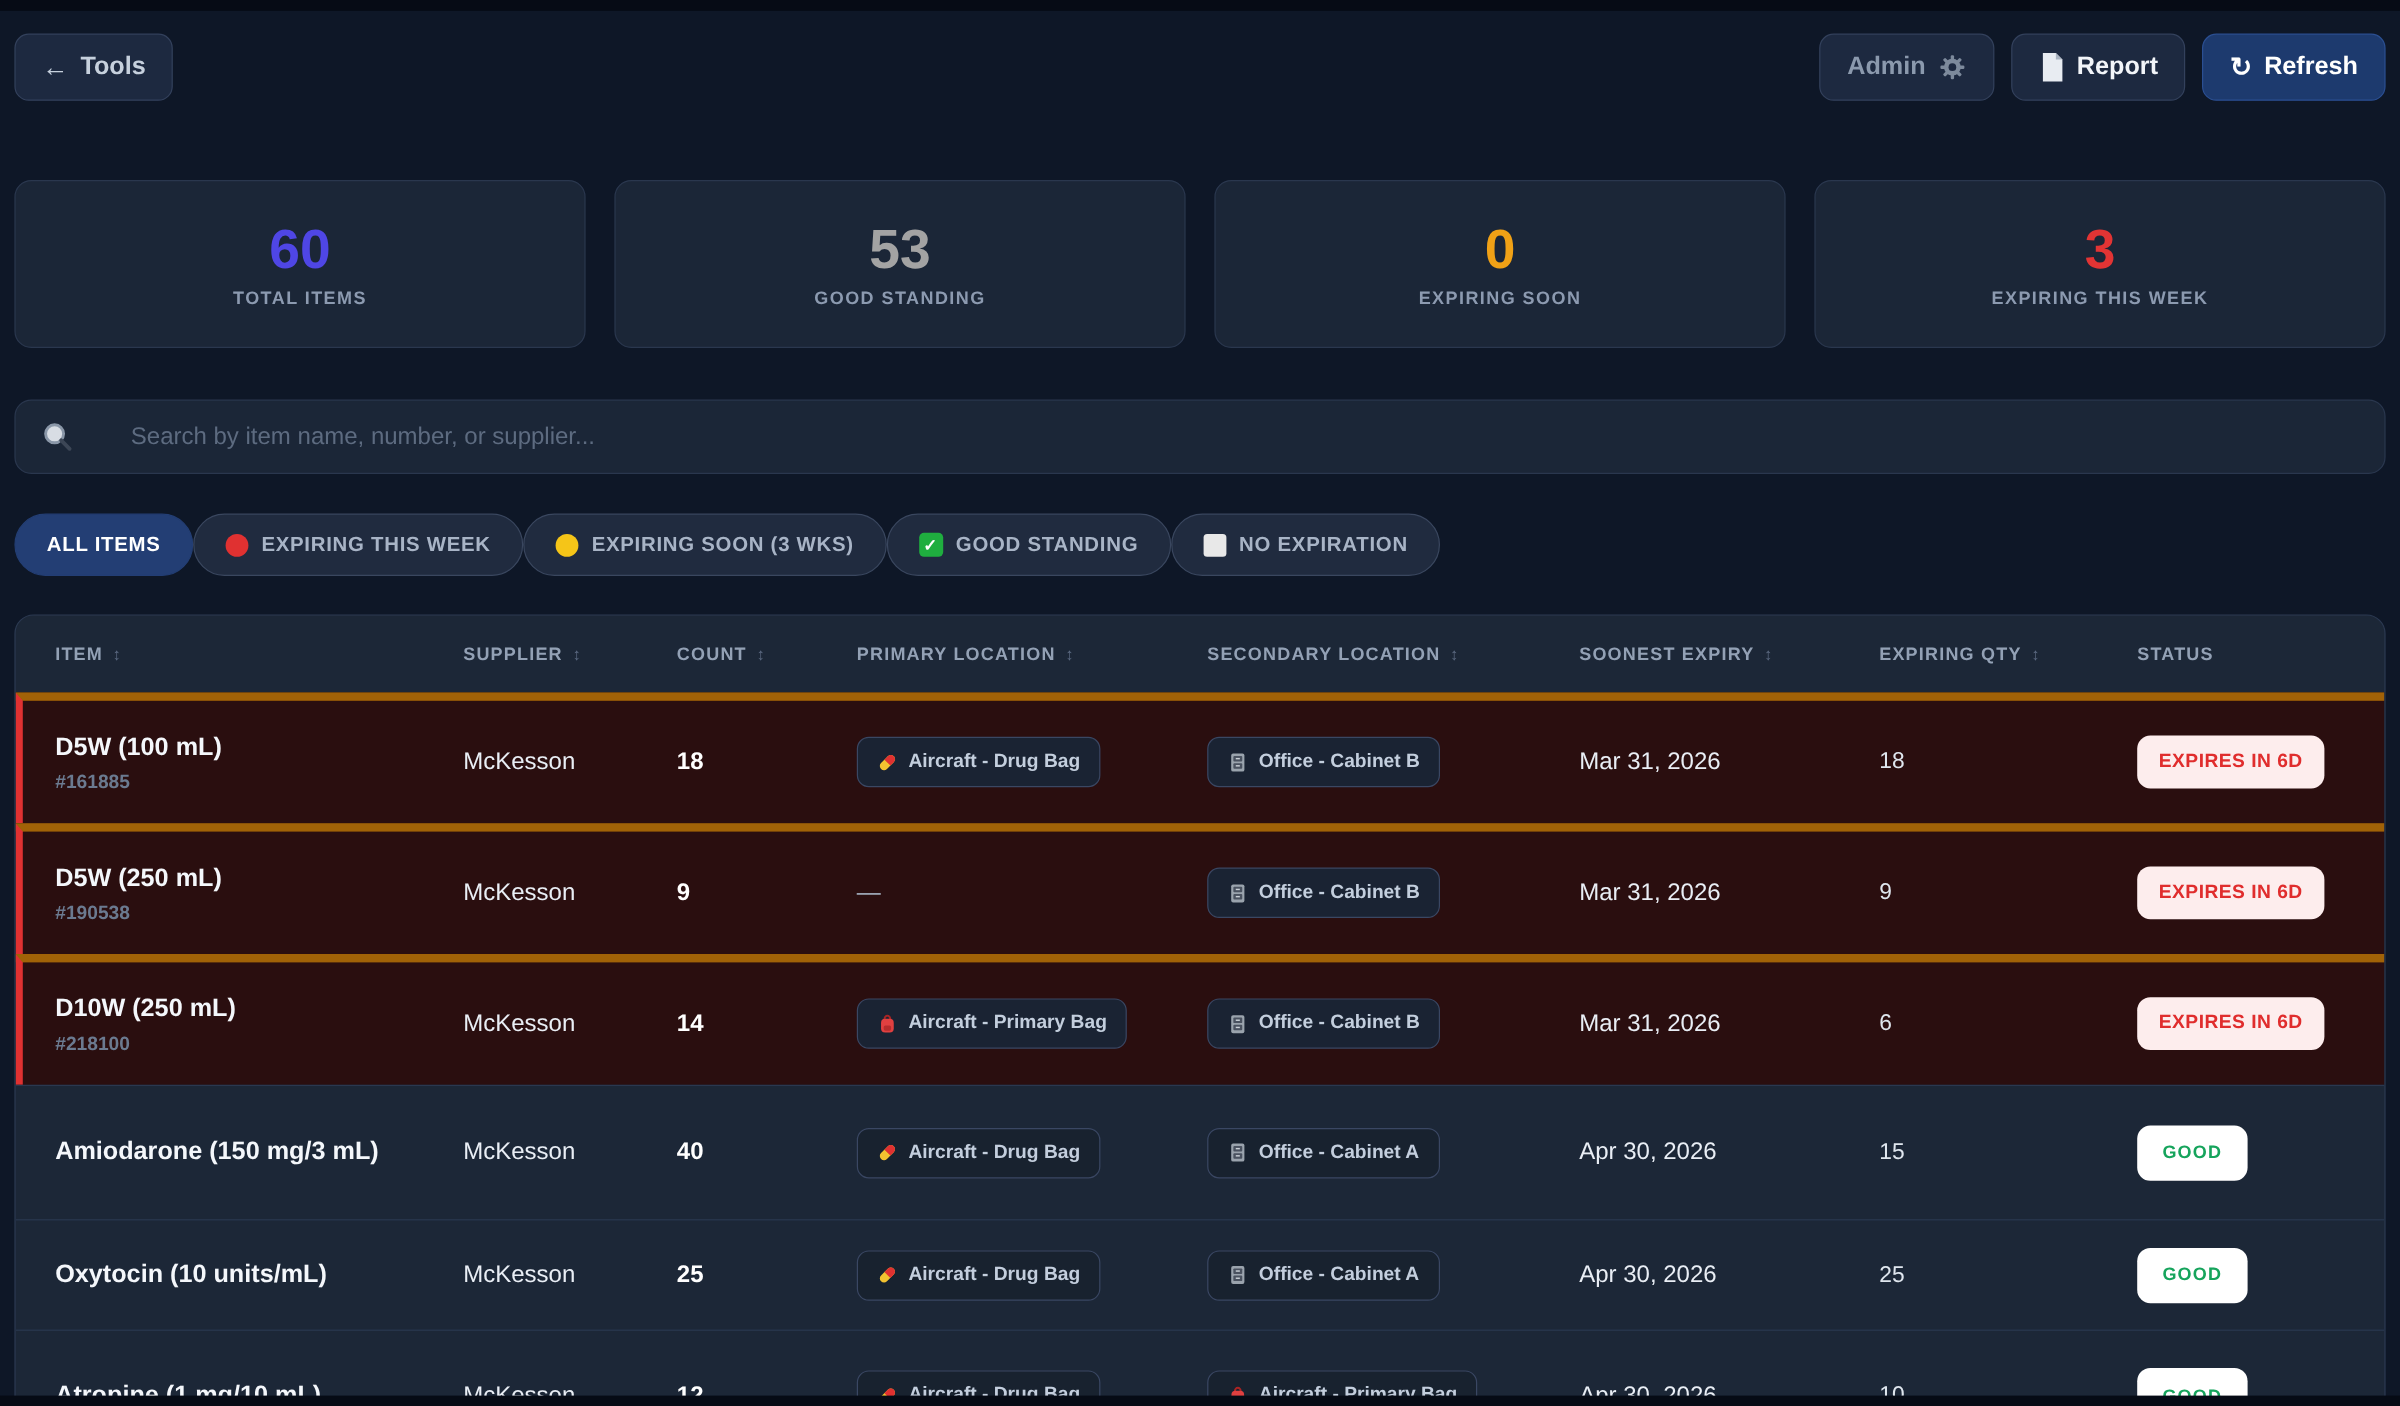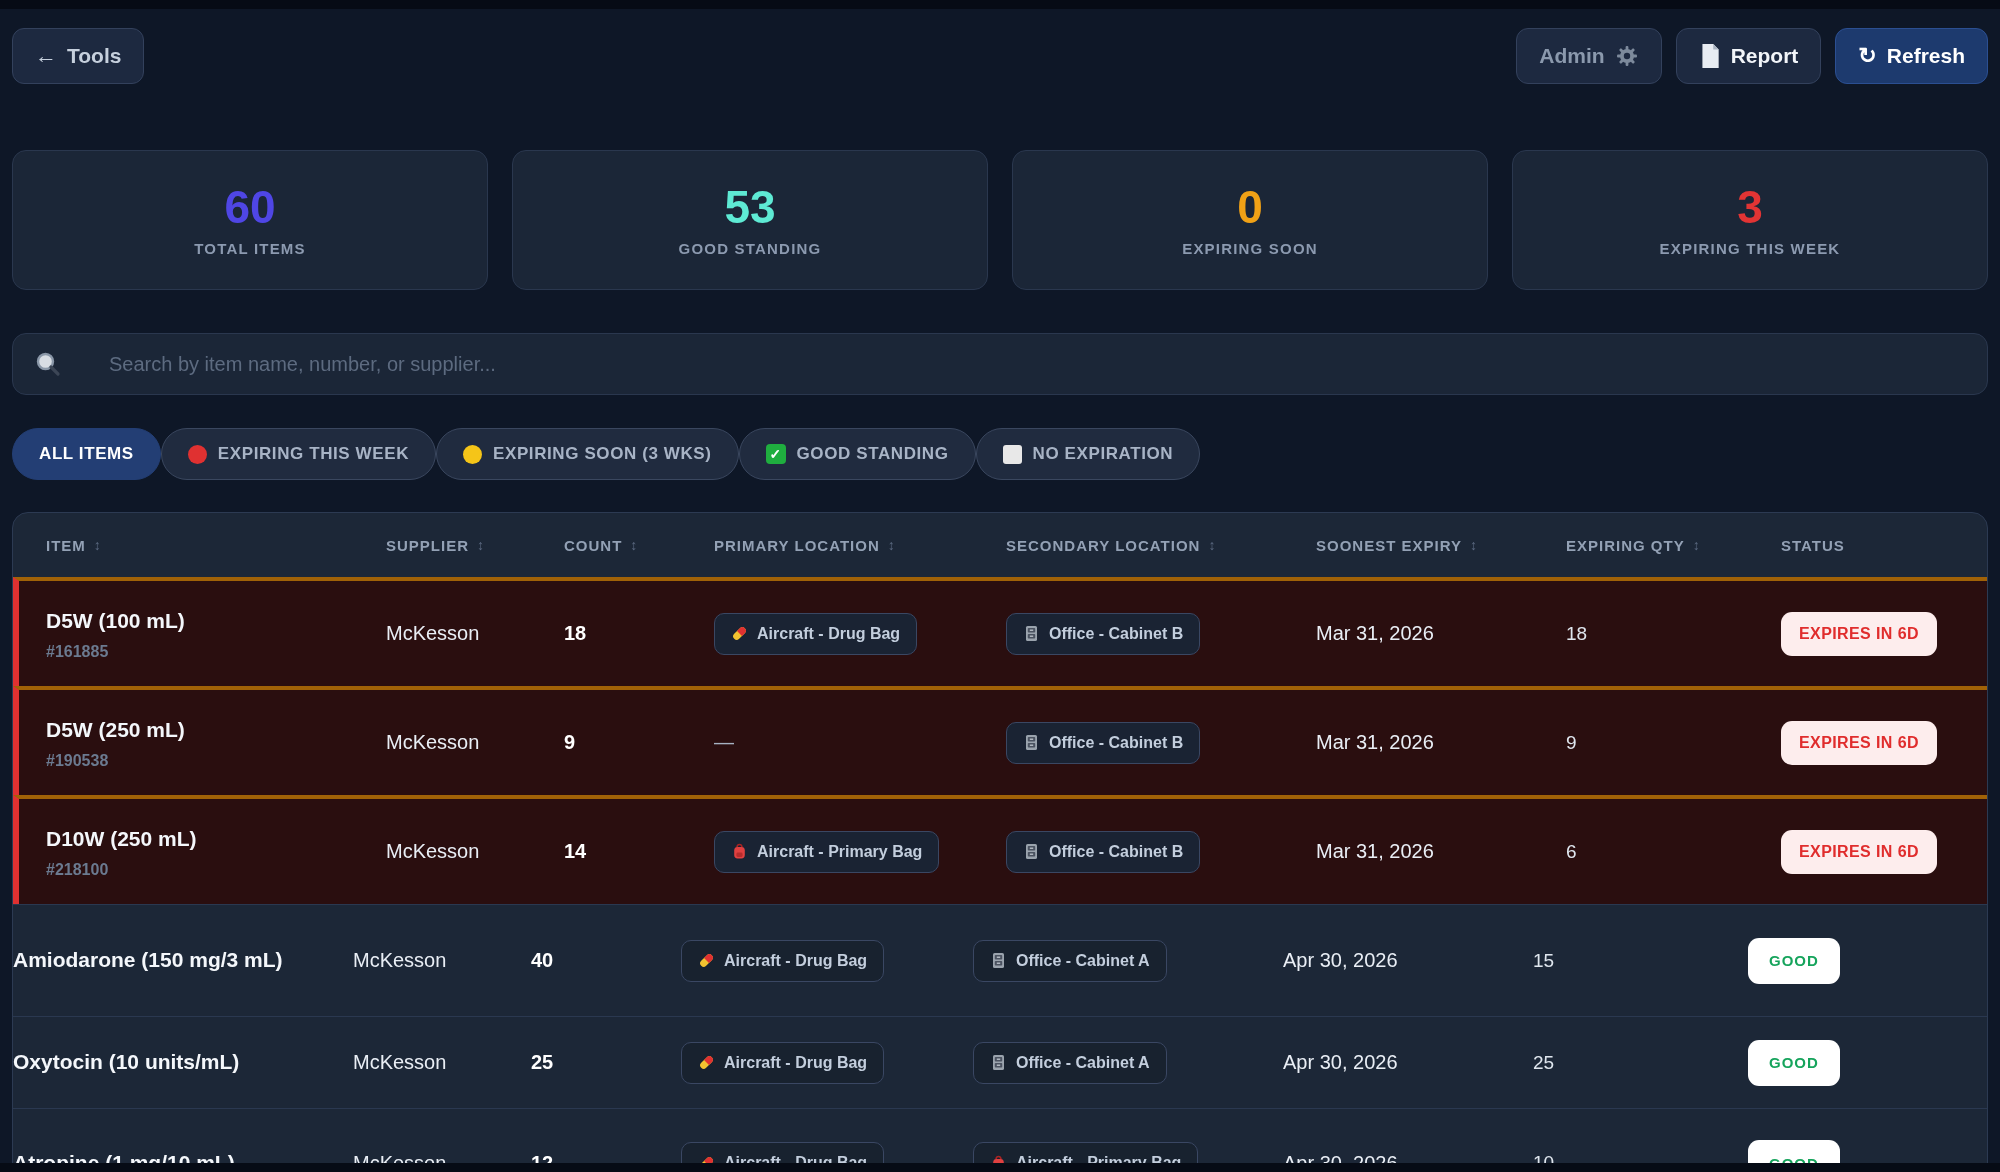--- a/index.html
+++ b/index.html
@@ -75,22 +75,22 @@
     margin-top:32px; background:#1c2737; border:1px solid #2c3a52; border-radius:16px;
     overflow:hidden;
   }
   .grid-row { display:grid; grid-template-columns:340px 178px 150px 292px 310px 250px 215px 1fr; align-items:center; }
   .thead { height:64px; }
   .hcell { padding-left:33px; font-size:15px; font-weight:bold; color:#93a1b5; letter-spacing:1px;
            display:flex; align-items:center; gap:8px; cursor:pointer; }
   .sort { font-size:14px; color:#5b6980; font-weight:normal; }
 
   .trow { min-height:109px; border-top:1px solid #2a3850; }
-  .trow .cell { padding-right:20px; }
-  .trow.danger { background:#2a0e0f; border-left:6px solid #e03131; border-top:4px solid #a16207; }
+  .trow .cell { padding-left:33px; padding-right:20px; }
+  .trow.danger { background:#2a0e0f; border-left:6px solid #e03131; border-top:7px solid #a16207; }
   .trow.danger .cell { padding-left:27px; }
   .trow.row-tall { min-height:112px; }
   .trow.row-short { min-height:92px; }
 
   .item-name { font-size:21px; font-weight:bold; color:#f4f7fb; line-height:1.45; }
   .item-number { font-size:16px; color:#6b7a90; margin-top:6px;font-weight:bold; }
   .cell-supplier, .cell-date { font-size:20px; color:#e9eef5; }
   .cell-count { font-size:20px; font-weight:bold; color:#ffffff; }
   .cell-qty { font-size:19px; color:#dfe6ee; }
   .dash { font-size:20px; color:#a6b2c2; }
@@ -179,21 +179,21 @@
       </button>
     </div>
   </div>
 
   <div class="stats">
     <div class="stat-card">
       <div class="stat-value" style="color: rgb(79, 70, 229);">60</div>
       <div class="stat-label">TOTAL ITEMS</div>
     </div>
     <div class="stat-card">
-      <div class="stat-value" style="color: #5eead4;">53</div>
+      <div class="stat-value" style="color: #a3a3a3;">53</div>
       <div class="stat-label">GOOD STANDING</div>
     </div>
     <div class="stat-card">
       <div class="stat-value" style="color: rgb(240, 161, 22);">0</div>
       <div class="stat-label">EXPIRING SOON</div>
     </div>
     <div class="stat-card">
       <div class="stat-value" style="color: rgb(226, 52, 52);">3</div>
       <div class="stat-label">EXPIRING THIS WEEK</div>
     </div>

